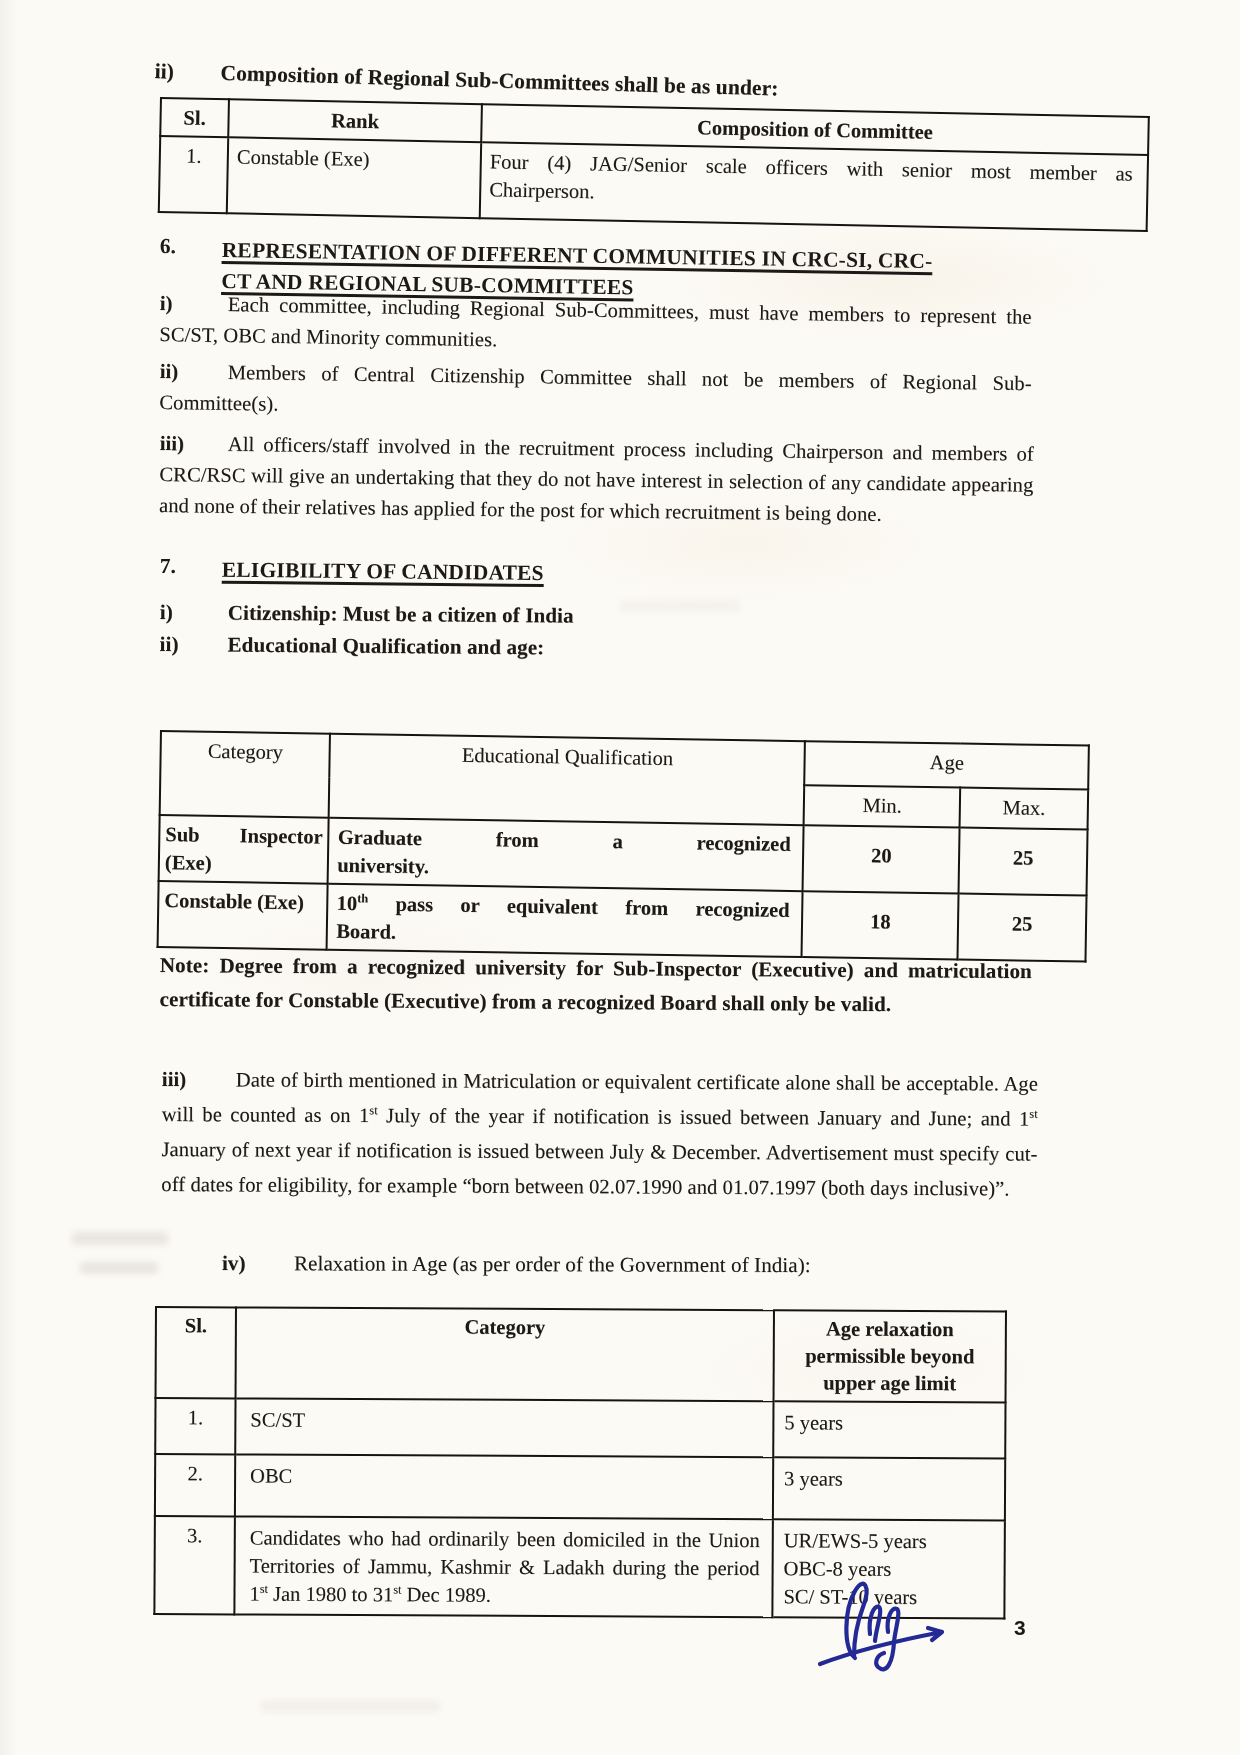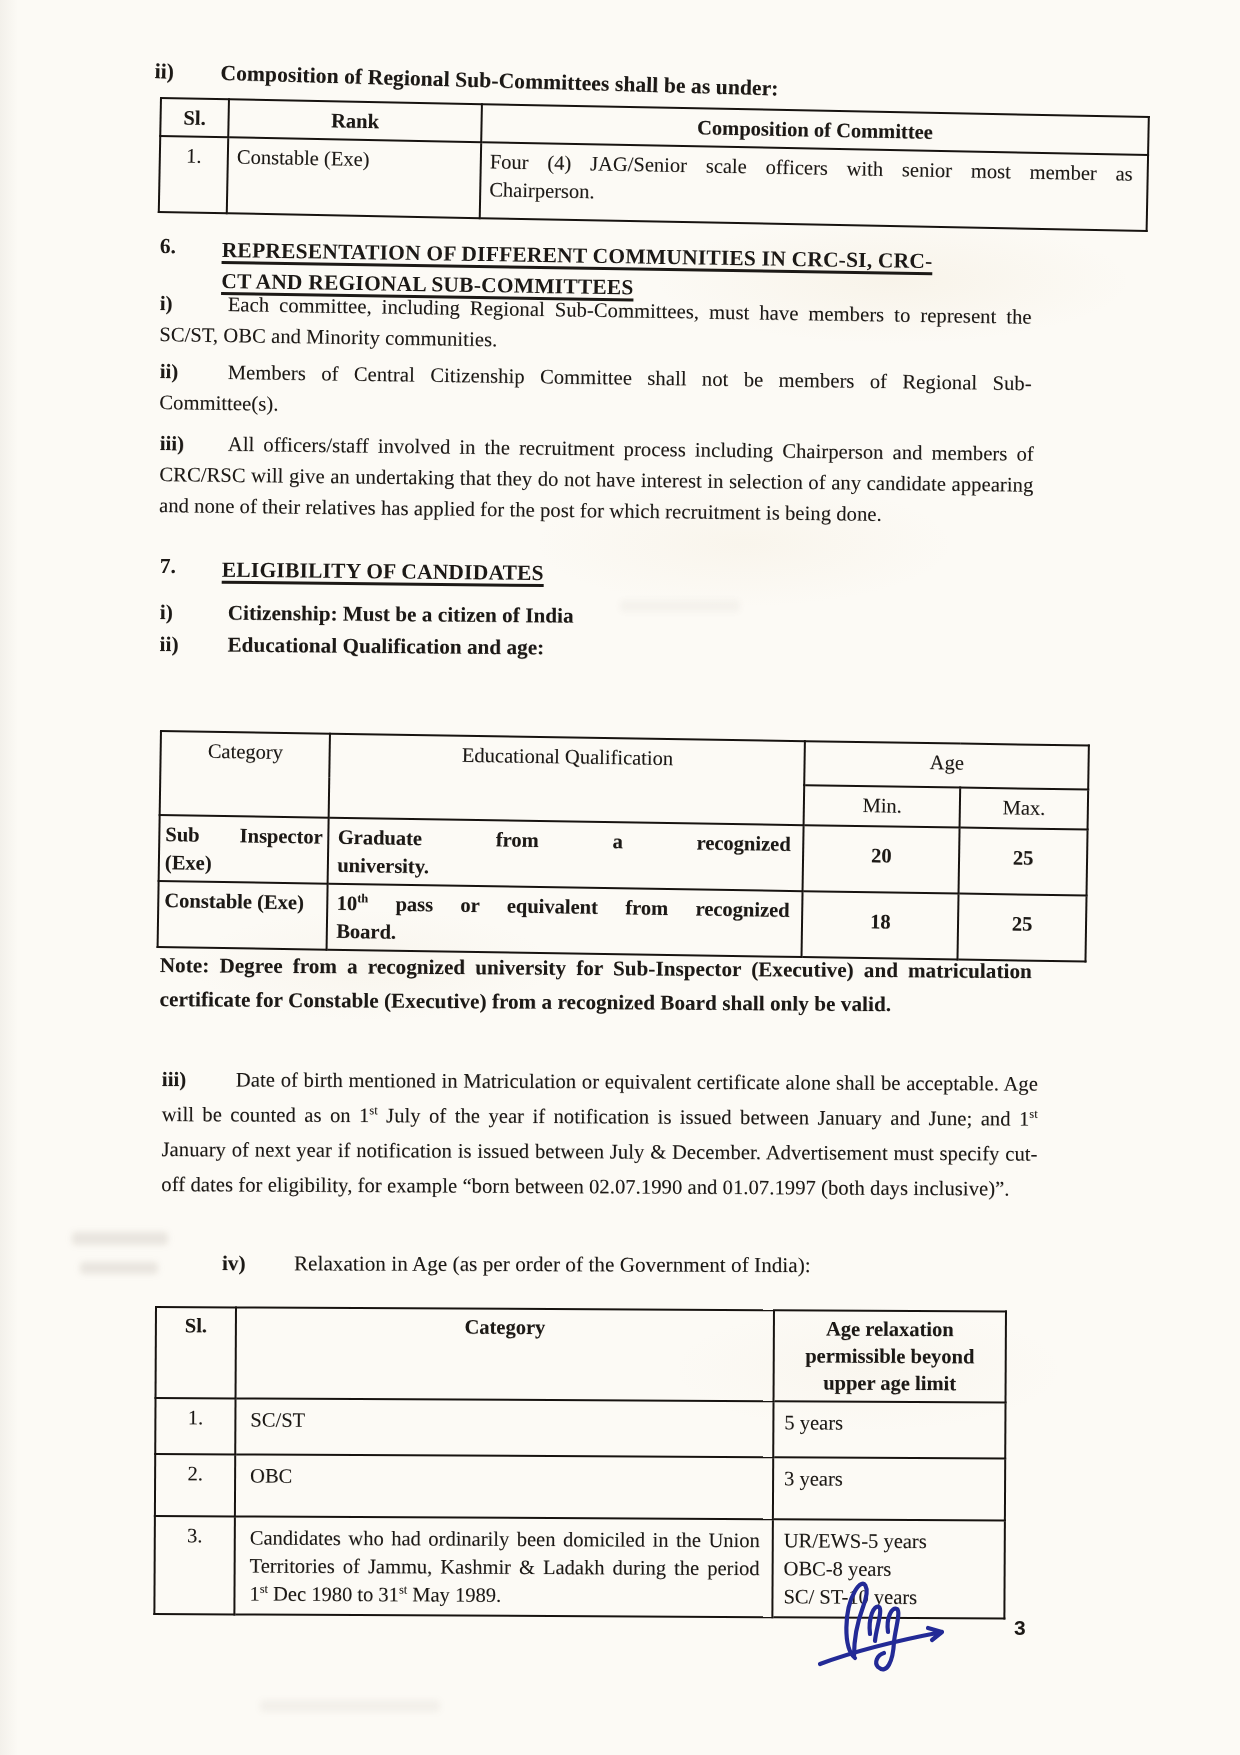--- a/index.html
+++ b/index.html
@@ -180,21 +180,21 @@
       <td class="cat3">SC/ST</td>
       <td class="rel3">5 years</td>
     </tr>
     <tr style="height:62px;">
       <td class="sl3">2.</td>
       <td class="cat3">OBC</td>
       <td class="rel3">3 years</td>
     </tr>
     <tr style="height:92px;">
       <td class="sl3">3.</td>
-      <td class="cat3"><span>Candidates who had ordinarily been domiciled in the Union Territories of Jammu, Kashmir &amp; Ladakh during the period 1</span><sup>st</sup><span> Dec 1980 to 31</span><sup>st</sup><span> May 1989.</span></td>
+      <td class="cat3"><span>Candidates who had ordinarily been domiciled in the Union Territories of Jammu, Kashmir &amp; Ladakh during the period 1</span><sup>st</sup><span> Jan 1980 to 31</span><sup>st</sup><span> Dec 1989.</span></td>
       <td class="rel3">
         <div>UR/EWS-5 years</div>
         <div>OBC-8 years</div>
         <div>SC/ ST-10 years</div>
       </td>
     </tr>
   </tbody>
     </table>
 
   <div class="abs" style="left:808px;top:1572px;width:160px;height:112px;">

